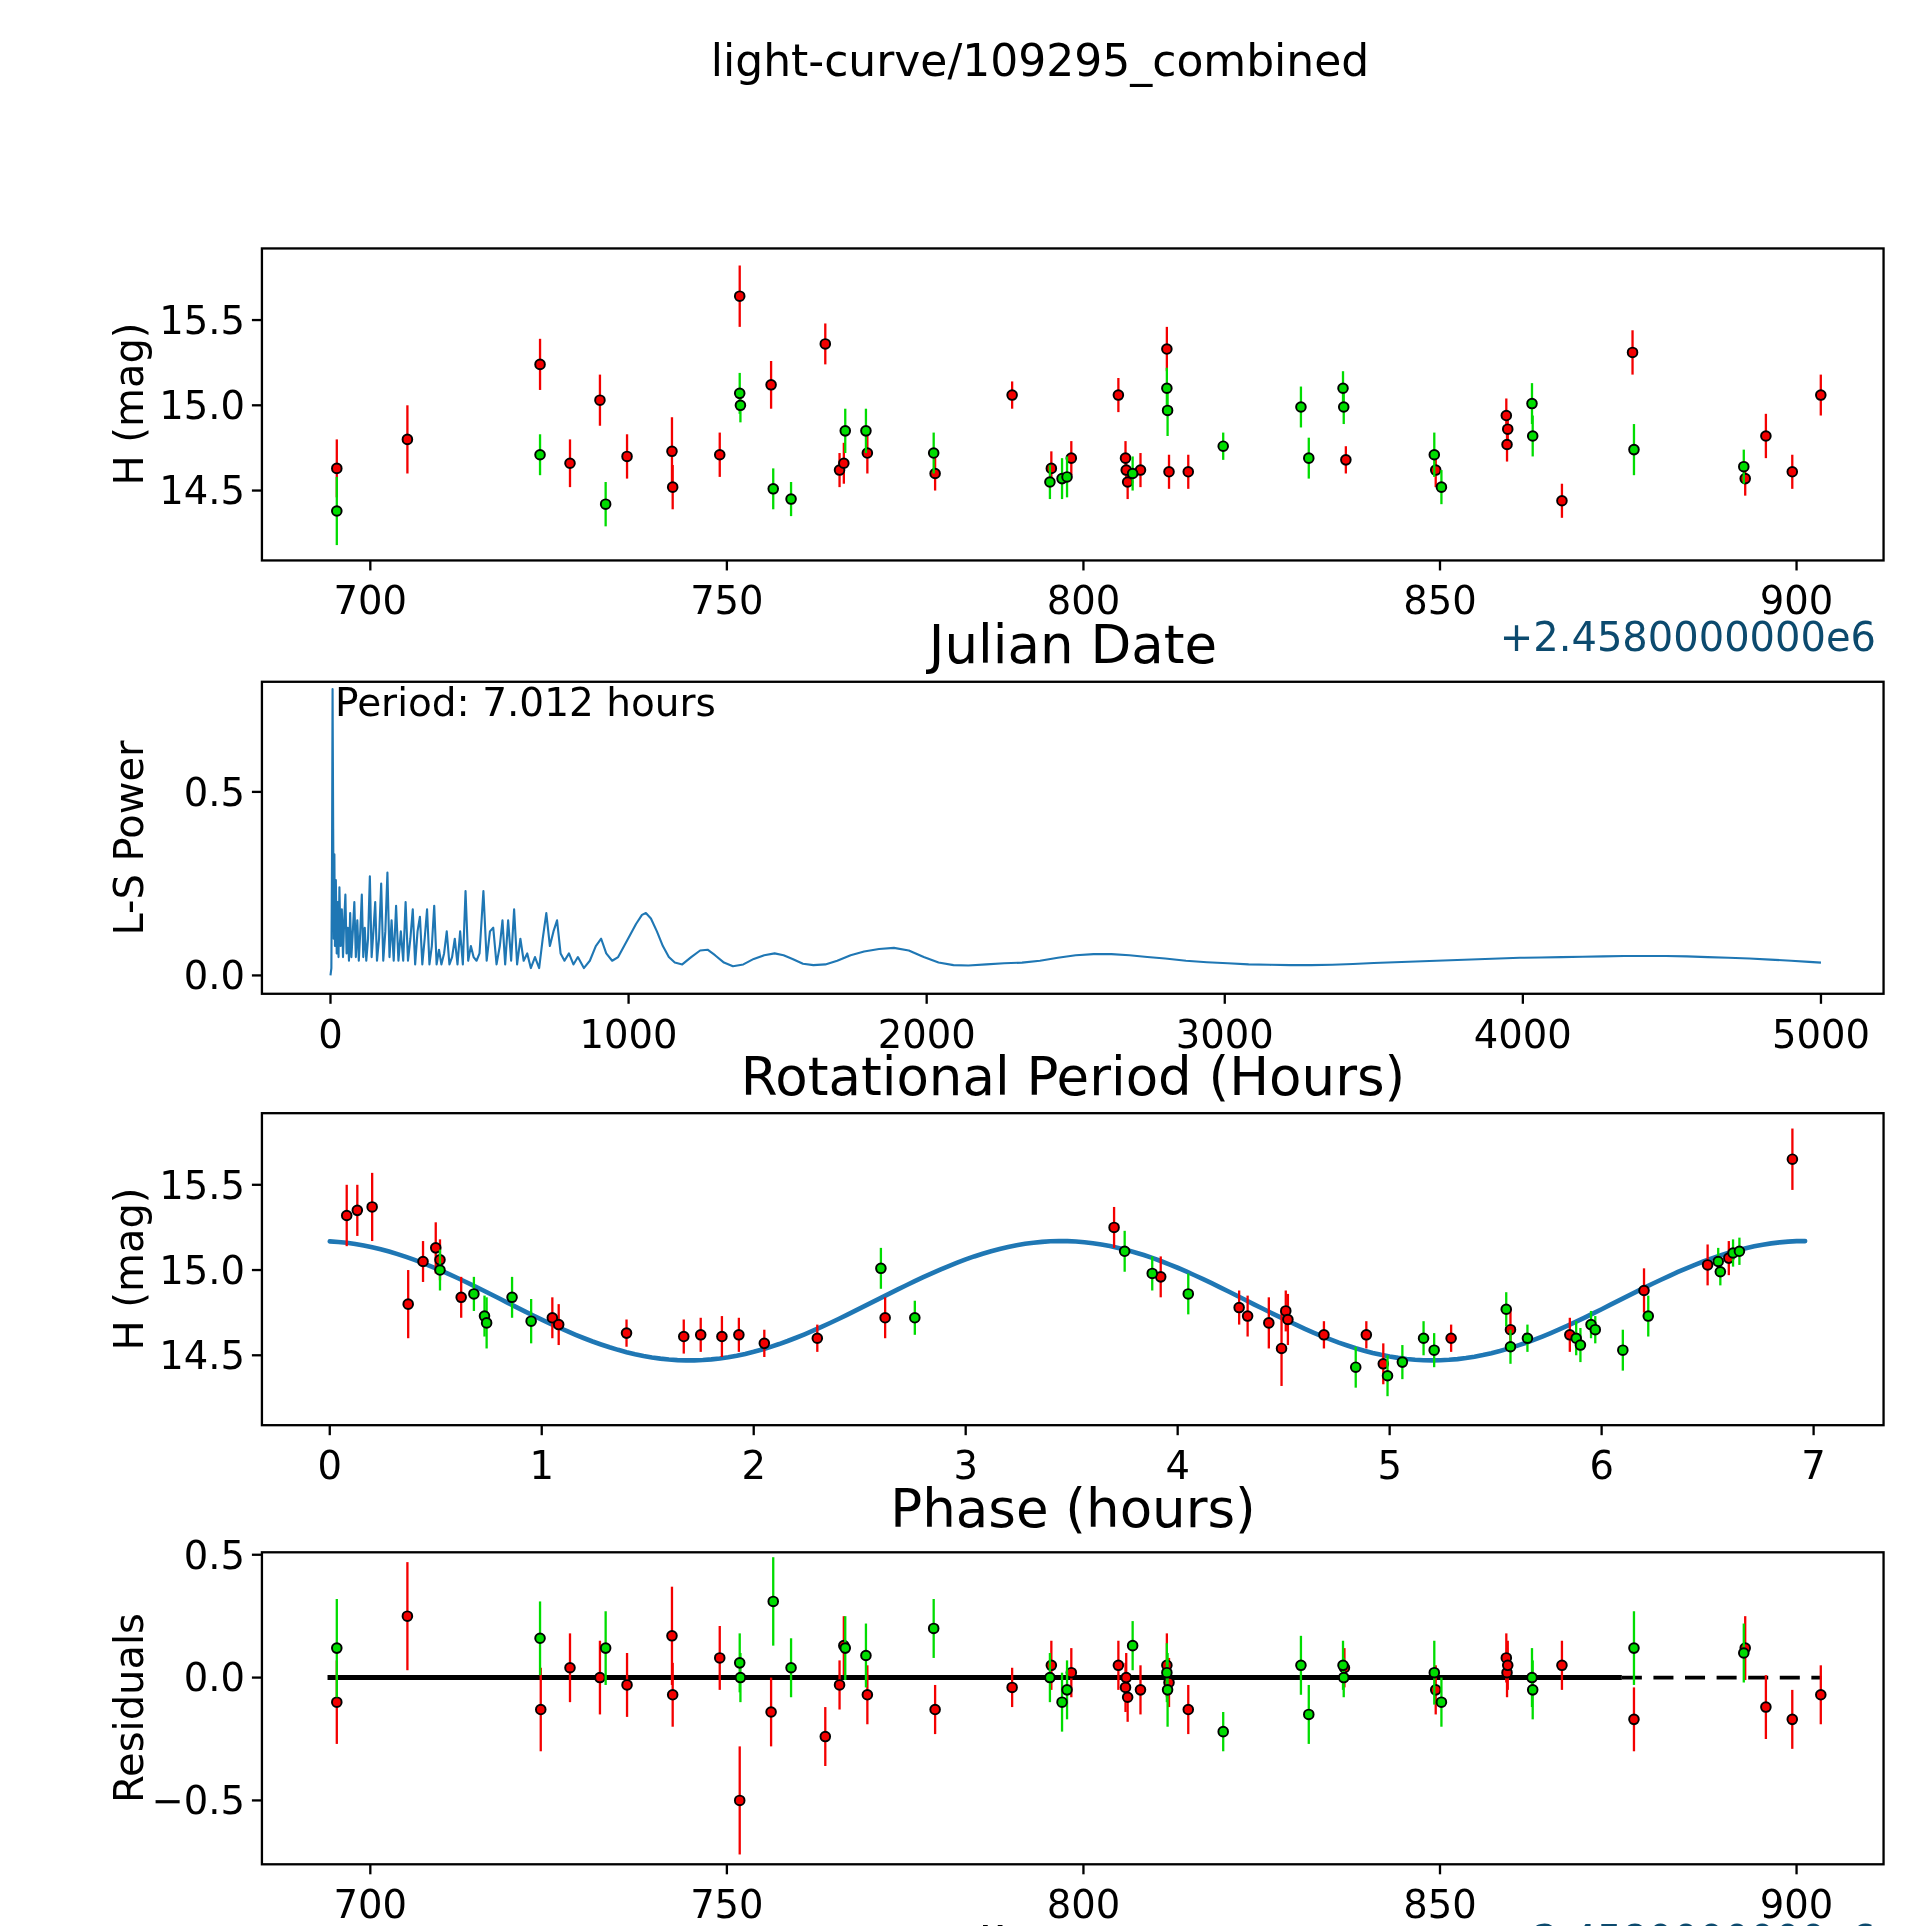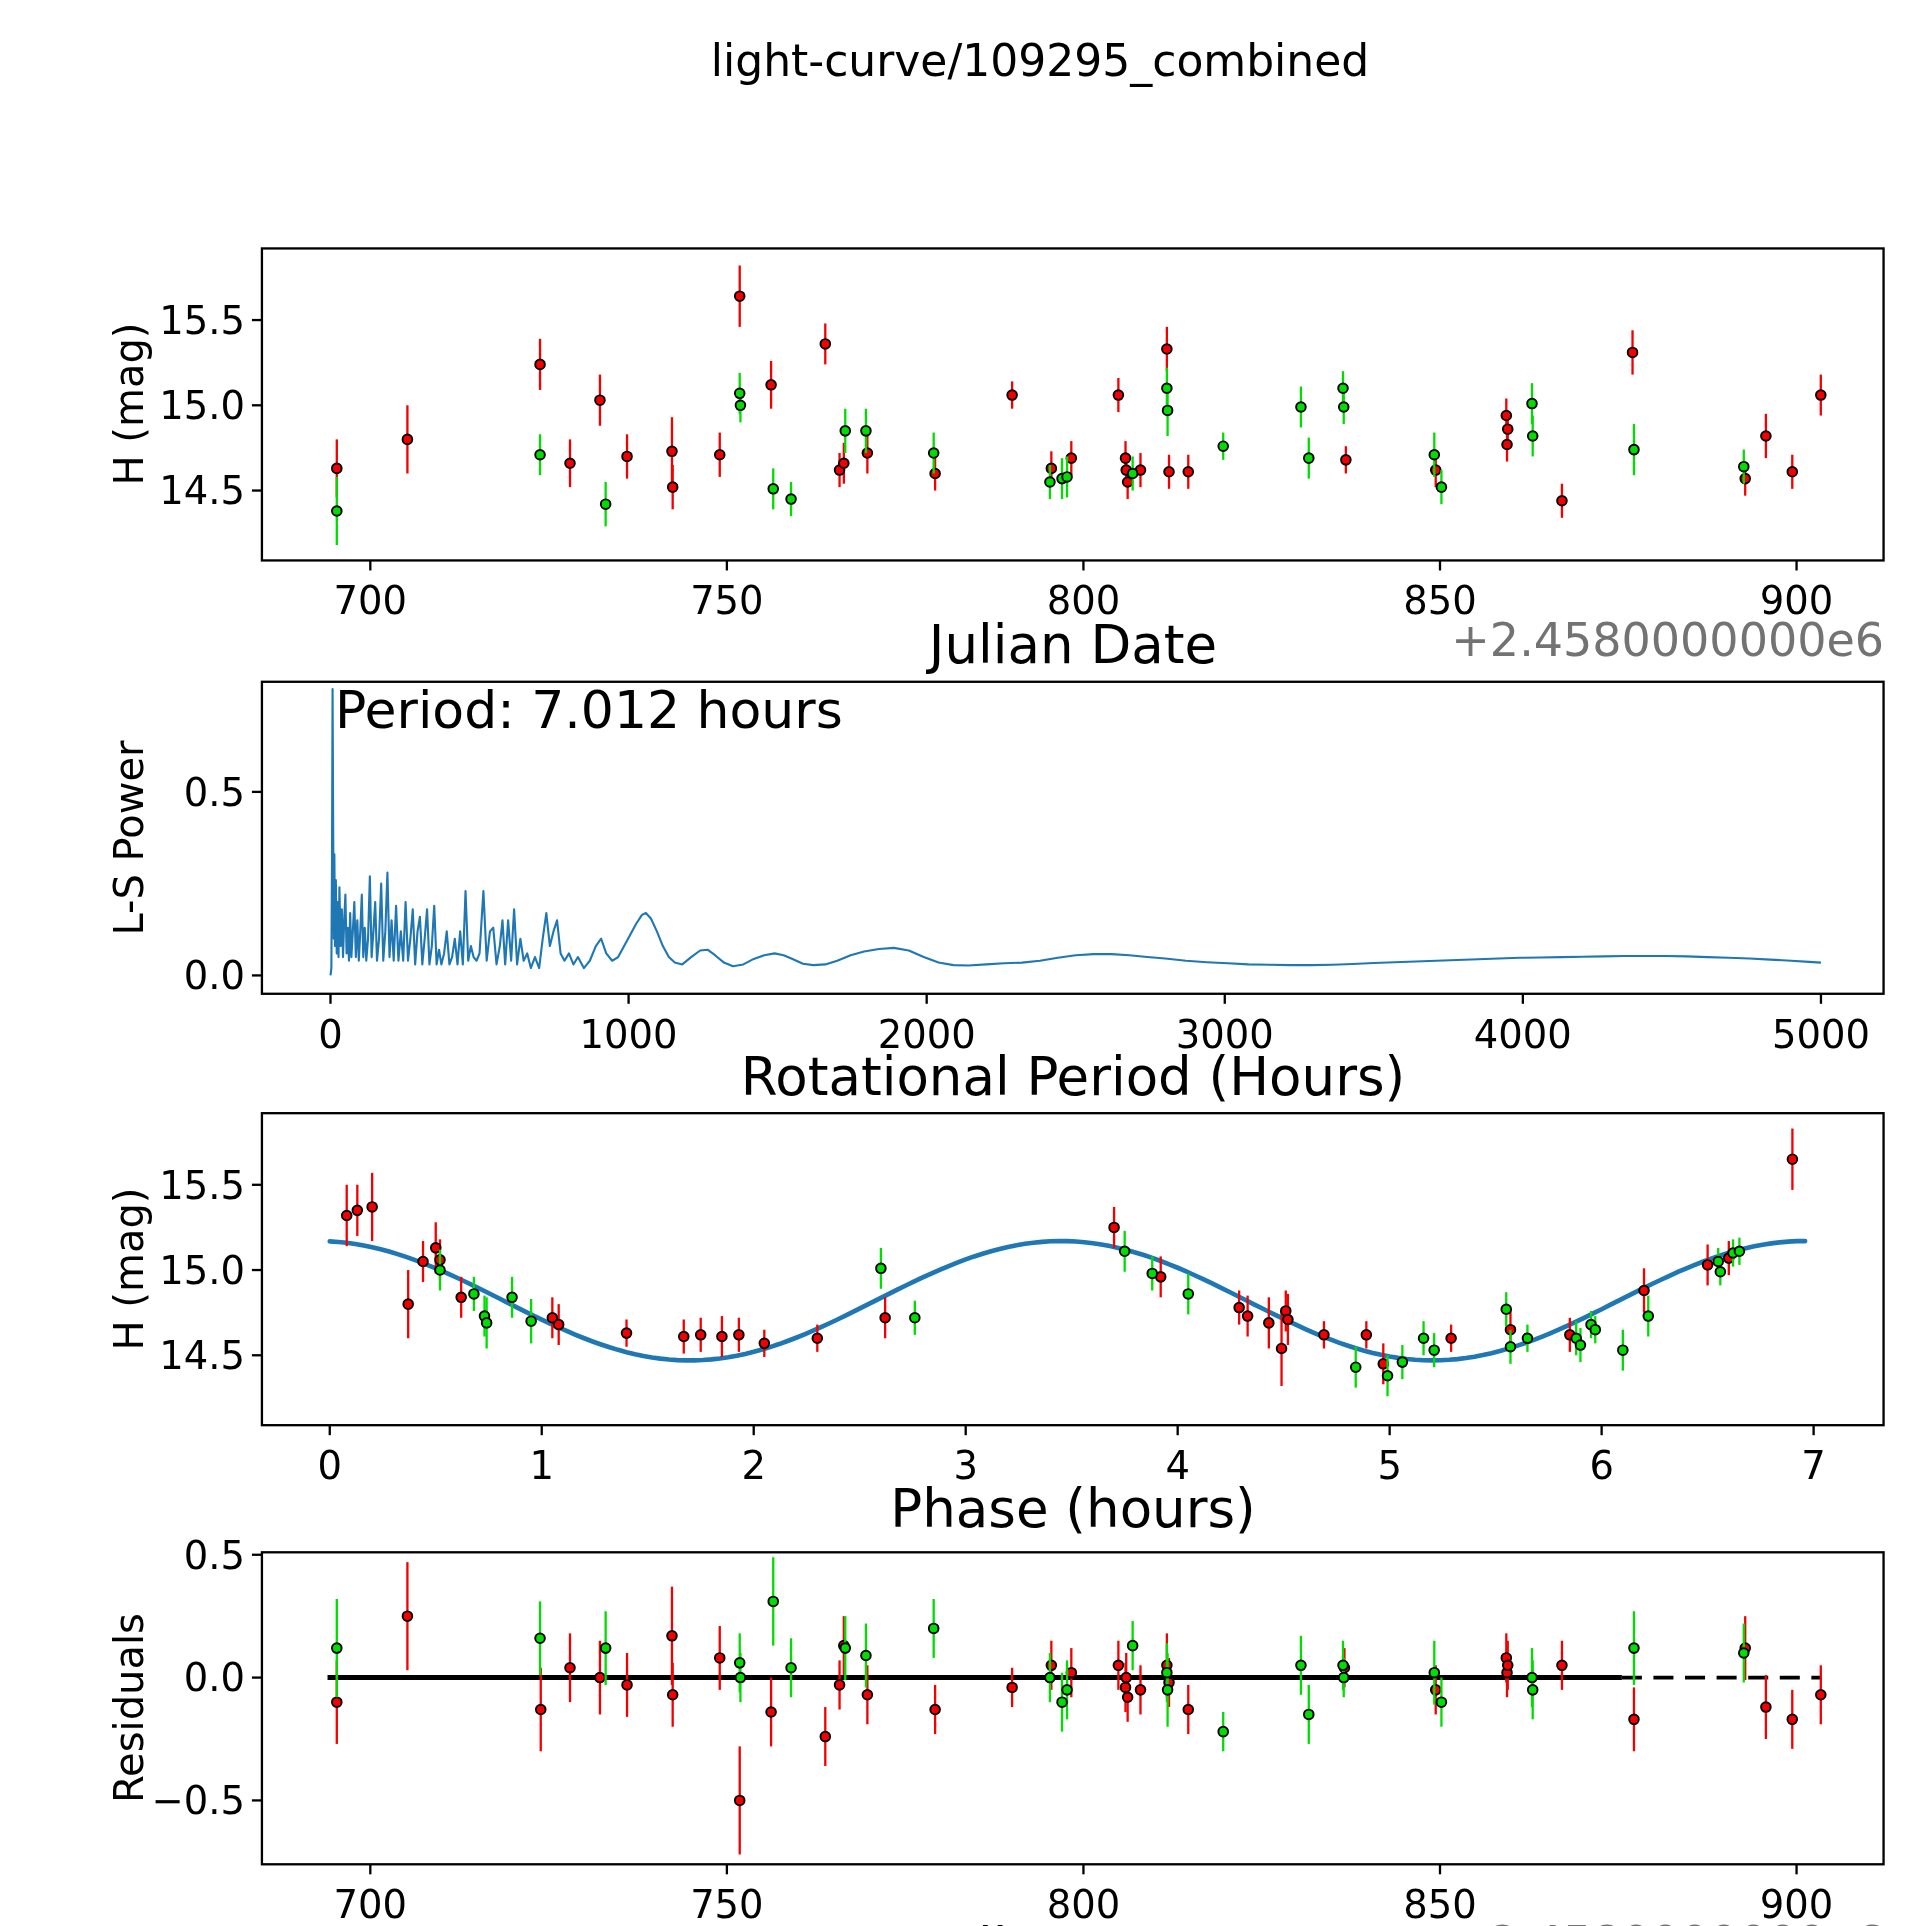--- a/index.html
+++ b/index.html
@@ -3,25 +3,25 @@
 <meta charset="utf-8">
 <style>
   html,body{margin:0;padding:0;background:#ffffff;}
   body{width:2080px;height:2080px;font-family:"DejaVu Sans",sans-serif;}
   .figure{position:relative;width:2080px;height:2080px;background:#ffffff;overflow:hidden;}
   .figure svg{position:absolute;left:0;top:0;}
   .fig-title{position:absolute;left:0;top:35px;width:2080px;text-align:center;
     font-size:44px;color:#000;}
   .axlabel{position:absolute;left:262px;width:1622px;text-align:center;
     font-size:53px;color:#000;line-height:1.2;}
-  .offset-label{position:absolute;left:262px;width:1622px;text-align:right;
-    font-size:46px;color:#737373;line-height:1.2;}
+  .offset-label{position:absolute;left:254px;width:1622px;text-align:right;
+    font-size:40px;color:#0c4a6e;line-height:1.2;}
   .ylab{position:absolute;left:-27px;width:312px;height:50px;line-height:50px;
     text-align:center;font-size:40px;color:#000;transform:rotate(-90deg);}
-  .annot{position:absolute;font-size:52px;color:#000;line-height:1.05;}
+  .annot{position:absolute;font-size:39px;color:#000;line-height:1.05;}
   .tick-label{font-family:"DejaVu Sans",sans-serif;font-size:100px;fill:#000;}
 </style>
 </head>
 <body>
 
 <div class="figure">
   <svg id="chart-svg" width="2080" height="2080" viewBox="0 0 5400 5400">
       <g>
         <g>
           <line x1="874.3931398416886" x2="874.3931398416886" y1="1291.2295081967209" y2="1140.7377049180325" stroke="#f40000" stroke-width="6"></line>

